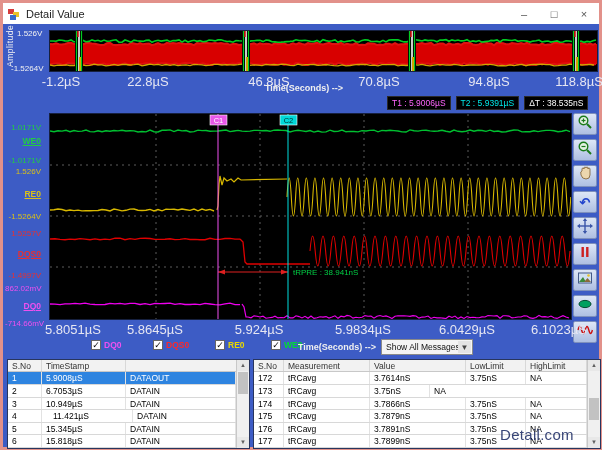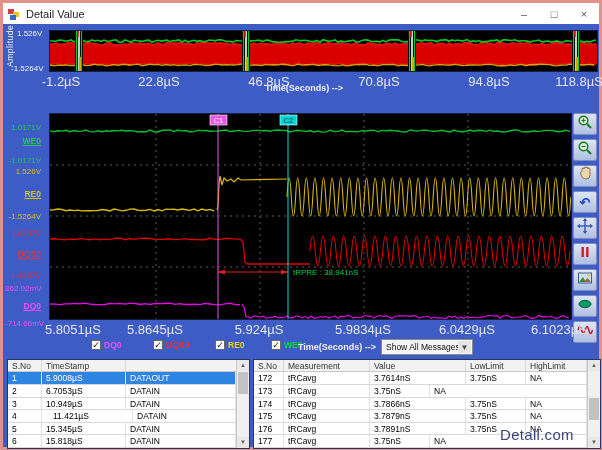--- a/index.html
+++ b/index.html
@@ -118,28 +118,33 @@
           <line x1="523.5" y1="0" x2="523.5" y2="40" stroke="#00cc22" stroke-width="1.2"></line>
           <line x1="528.5" y1="0" x2="528.5" y2="40" stroke="#00cc22" stroke-width="1.2"></line>
           <line x1="526" y1="0" x2="526" y2="40" stroke="#ffffff" stroke-width="1.6"></line>
           <line x1="527" y1="26" x2="527" y2="40" stroke="#d0a800" stroke-width="2"></line>
           <line x1="525" y1="0" x2="525" y2="6" stroke="#e01010" stroke-width="1.5"></line>
         </g>
     </svg>
   </div>
   <div id="ov-ticks">
       <span class="axis-tick" style="left: 58px; top: 71px;">-1.2µS</span>
-      <span class="axis-tick" style="left: 156px; top: 71px;">22.8µS</span>
+      <span class="axis-tick" style="left: 145px; top: 71px;">22.8µS</span>
       <span class="axis-tick" style="left: 266px; top: 71px;">46.8µS</span>
       <span class="axis-tick" style="left: 376px; top: 71px;">70.8µS</span>
       <span class="axis-tick" style="left: 486px; top: 71px;">94.8µS</span>
       <span class="axis-tick" style="left: 576px; top: 71px;">118.8µS</span>
     </div>
   <span class="xlabel" style="left:262px; top:80px;">Time(Seconds) --&gt;</span>
 
+  <div id="readouts">
+    <span class="chip" style="color: rgb(255, 102, 255);">T1 : 5.9006µS</span>
+    <span class="chip" style="color: rgb(0, 232, 232);">T2 : 5.9391µS</span>
+    <span class="chip" style="color: rgb(255, 255, 255);">ΔT : 38.535nS</span>
+  </div>
 
   <div id="ch-labels">
       <span class="ch-label" style="top: 120px; color: rgb(34, 204, 68);">1.0171V</span>
       <span class="ch-label name" style="top: 133px; color: rgb(34, 204, 68);">WE0</span>
       <span class="ch-label" style="top: 153px; color: rgb(34, 204, 68);">-1.0171V</span>
       <span class="ch-label" style="top: 164px; color: rgb(216, 192, 24);">1.526V</span>
       <span class="ch-label name" style="top: 186px; color: rgb(216, 192, 24);">RE0</span>
       <span class="ch-label" style="top: 209px; color: rgb(216, 192, 24);">-1.5264V</span>
       <span class="ch-label" style="top: 226px; color: rgb(232, 48, 48);">1.5257V</span>
       <span class="ch-label name" style="top: 246px; color: rgb(232, 48, 48);">DQS0</span>
@@ -372,20 +377,21 @@
           <div class="tr">
             <div class="td" style="width: 30px;">176</div>
             <div class="td" style="width: 86px;">tRCavg</div>
             <div class="td" style="width: 96px;">3.7891nS</div>
             <div class="td" style="width: 60px;">3.75nS</div>
             <div class="td" style="flex: 1 1 0%;">NA</div>
           </div>
           <div class="tr">
             <div class="td" style="width: 30px;">177</div>
             <div class="td" style="width: 86px;">tRCavg</div>
+            <div class="td" style="width: 96px;">3.7899nS</div>
             <div class="td" style="width: 60px;">3.75nS</div>
             <div class="td" style="flex: 1 1 0%;">NA</div>
           </div>
         </div>
     </div>
     <div class="scrollbar">
       <div class="sb-arrow">▲</div>
       <div class="sb-thumb" style="top:38px;"></div>
       <div class="sb-arrow down">▼</div>
     </div>

